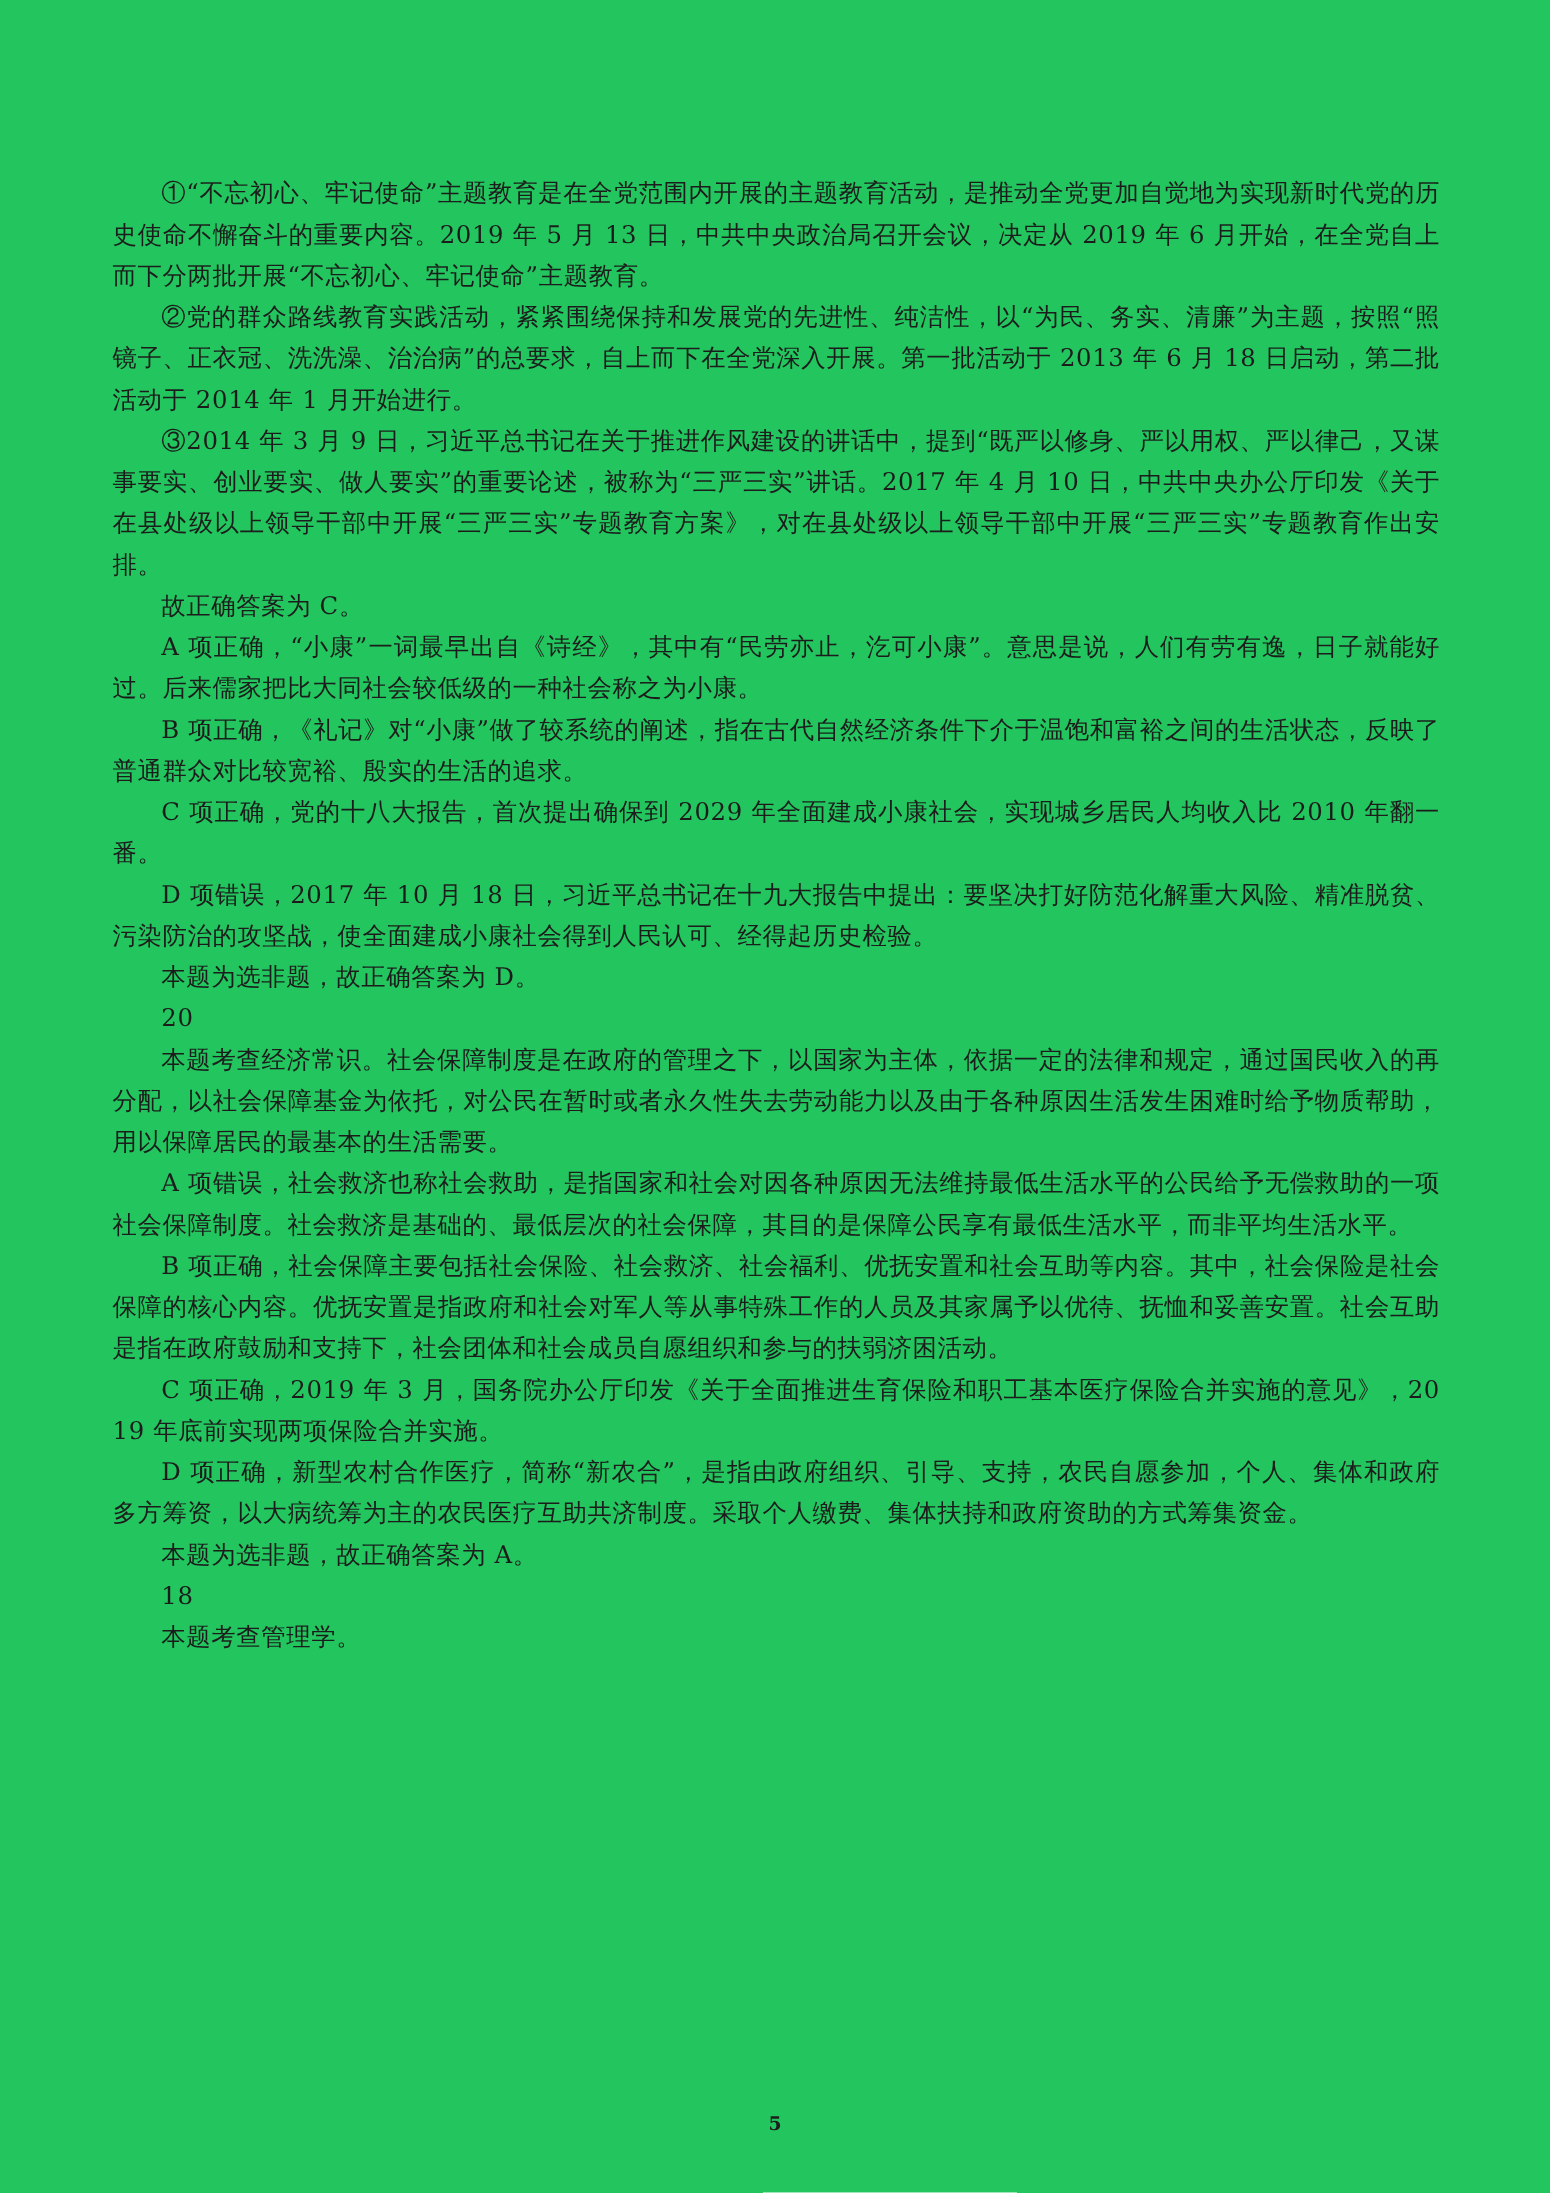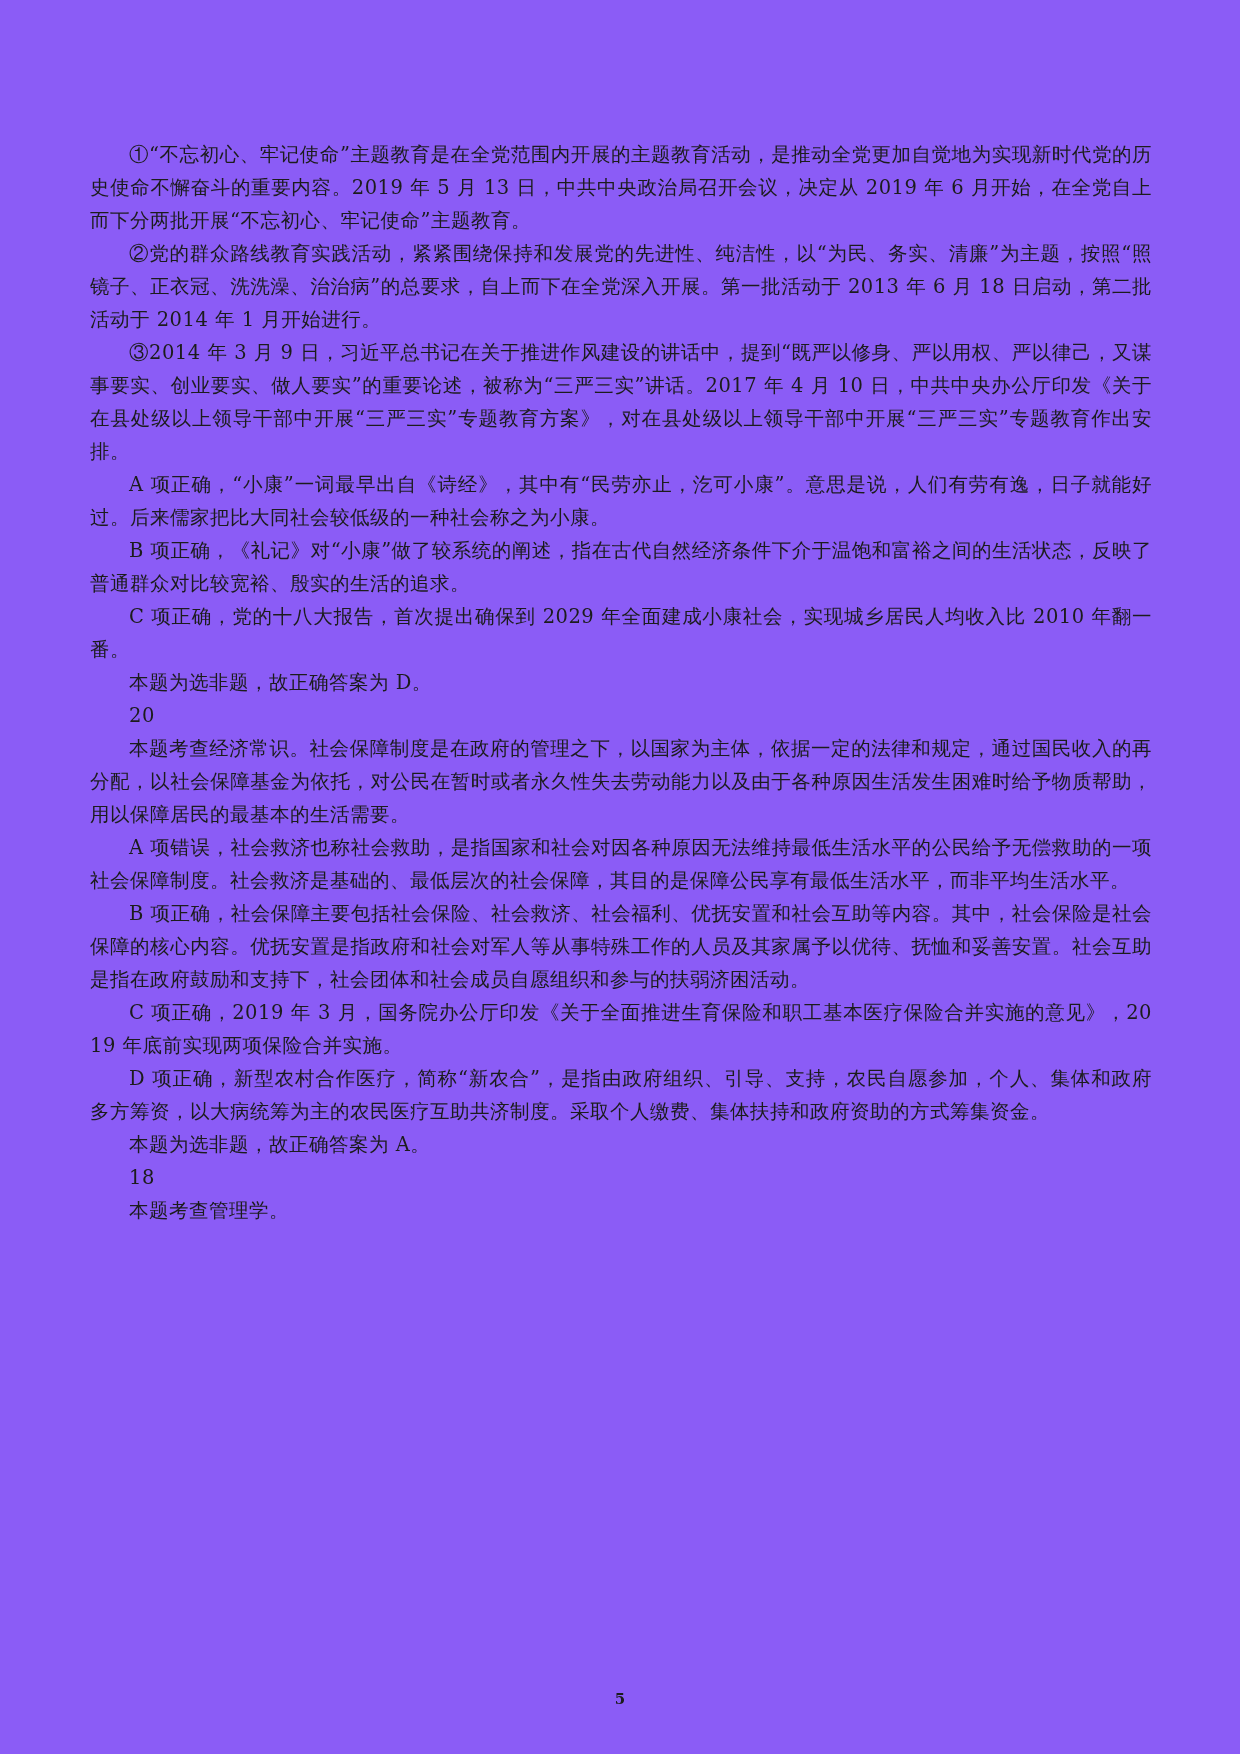--- a/index.html
+++ b/index.html
@@ -10,21 +10,21 @@
   body {
     width: 1240px;
     height: 1754px;
     position: relative;
     font-family: "DejaVu Serif", "Liberation Serif", serif;
     color: #1c1c1c;
   }
   .page {
     position: absolute;
     inset: 0;
-    background: #8b5cf6;
+    background: #22c55e;
   }
   .content {
     position: absolute;
     left: 90px;
     right: 88px;
     top: 138px;
     font-size: 19.5px;
     line-height: 33px;
     text-align: justify;
     letter-spacing: 0.5px;
@@ -47,23 +47,25 @@
   }
 </style>
 </head>
 <body>
 
 <div class="page">
   <div class="content">
     <p>①“不忘初心、牢记使命”主题教育是在全党范围内开展的主题教育活动，是推动全党更加自觉地为实现新时代党的历史使命不懈奋斗的重要内容。2019 年 5 月 13 日，中共中央政治局召开会议，决定从 2019 年 6 月开始，在全党自上而下分两批开展“不忘初心、牢记使命”主题教育。</p>
     <p>②党的群众路线教育实践活动，紧紧围绕保持和发展党的先进性、纯洁性，以“为民、务实、清廉”为主题，按照“照镜子、正衣冠、洗洗澡、治治病”的总要求，自上而下在全党深入开展。第一批活动于 2013 年 6 月 18 日启动，第二批活动于 2014 年 1 月开始进行。</p>
     <p>③2014 年 3 月 9 日，习近平总书记在关于推进作风建设的讲话中，提到“既严以修身、严以用权、严以律己，又谋事要实、创业要实、做人要实”的重要论述，被称为“三严三实”讲话。2017 年 4 月 10 日，中共中央办公厅印发《关于在县处级以上领导干部中开展“三严三实”专题教育方案》，对在县处级以上领导干部中开展“三严三实”专题教育作出安排。</p>
+    <p>故正确答案为 C。</p>
     <p>A 项正确，“小康”一词最早出自《诗经》，其中有“民劳亦止，汔可小康”。意思是说，人们有劳有逸，日子就能好过。后来儒家把比大同社会较低级的一种社会称之为小康。</p>
     <p>B 项正确，《礼记》对“小康”做了较系统的阐述，指在古代自然经济条件下介于温饱和富裕之间的生活状态，反映了普通群众对比较宽裕、殷实的生活的追求。</p>
     <p>C 项正确，党的十八大报告，首次提出确保到 2029 年全面建成小康社会，实现城乡居民人均收入比 2010 年翻一番。</p>
+    <p>D 项错误，2017 年 10 月 18 日，习近平总书记在十九大报告中提出：要坚决打好防范化解重大风险、精准脱贫、污染防治的攻坚战，使全面建成小康社会得到人民认可、经得起历史检验。</p>
     <p>本题为选非题，故正确答案为 D。</p>
     <p>20</p>
     <p>本题考查经济常识。社会保障制度是在政府的管理之下，以国家为主体，依据一定的法律和规定，通过国民收入的再分配，以社会保障基金为依托，对公民在暂时或者永久性失去劳动能力以及由于各种原因生活发生困难时给予物质帮助，用以保障居民的最基本的生活需要。</p>
     <p>A 项错误，社会救济也称社会救助，是指国家和社会对因各种原因无法维持最低生活水平的公民给予无偿救助的一项社会保障制度。社会救济是基础的、最低层次的社会保障，其目的是保障公民享有最低生活水平，而非平均生活水平。</p>
     <p>B 项正确，社会保障主要包括社会保险、社会救济、社会福利、优抚安置和社会互助等内容。其中，社会保险是社会保障的核心内容。优抚安置是指政府和社会对军人等从事特殊工作的人员及其家属予以优待、抚恤和妥善安置。社会互助是指在政府鼓励和支持下，社会团体和社会成员自愿组织和参与的扶弱济困活动。</p>
     <p>C 项正确，2019 年 3 月，国务院办公厅印发《关于全面推进生育保险和职工基本医疗保险合并实施的意见》，2019 年底前实现两项保险合并实施。</p>
     <p>D 项正确，新型农村合作医疗，简称“新农合”，是指由政府组织、引导、支持，农民自愿参加，个人、集体和政府多方筹资，以大病统筹为主的农民医疗互助共济制度。采取个人缴费、集体扶持和政府资助的方式筹集资金。</p>
     <p>本题为选非题，故正确答案为 A。</p>
     <p>18</p>
     <p>本题考查管理学。</p>

